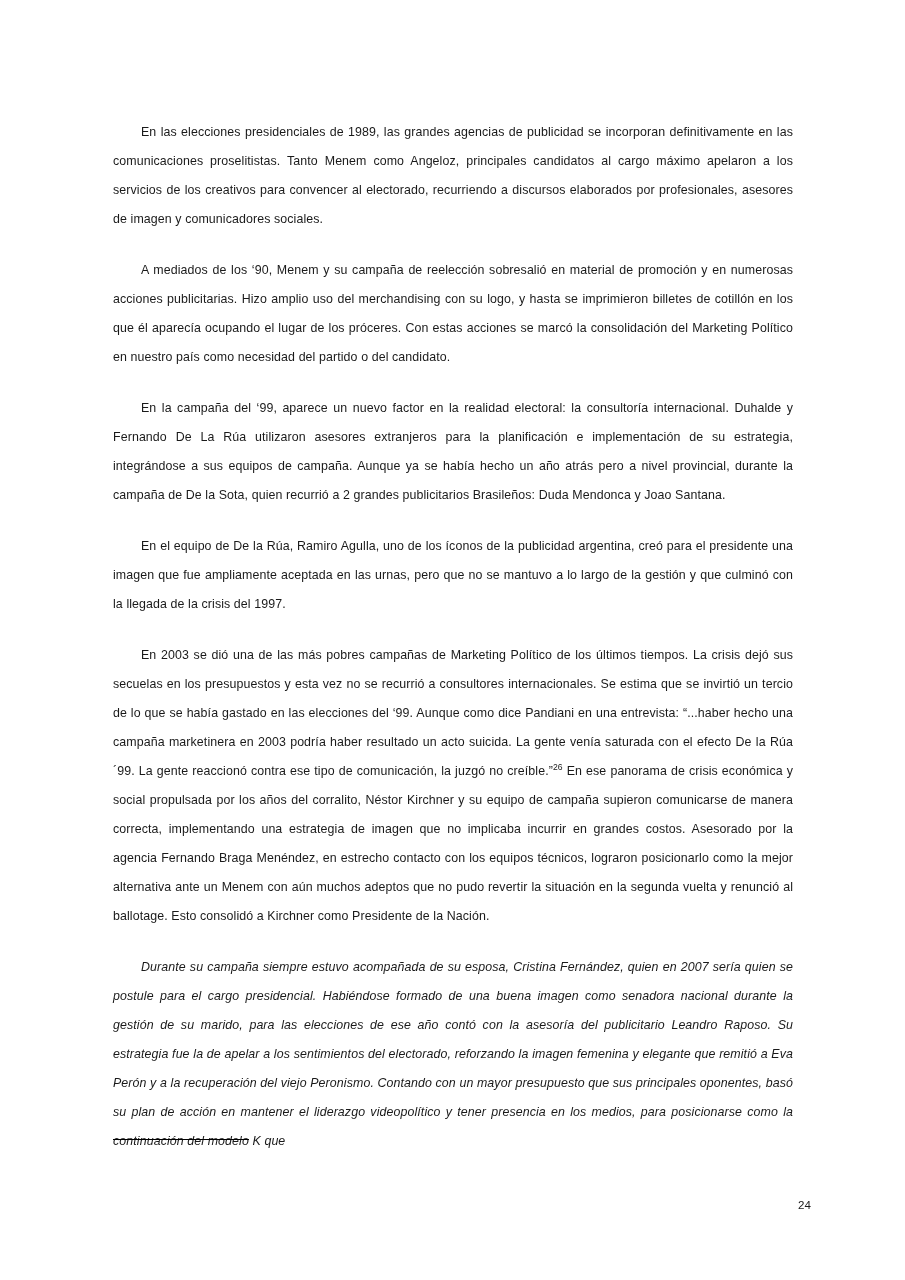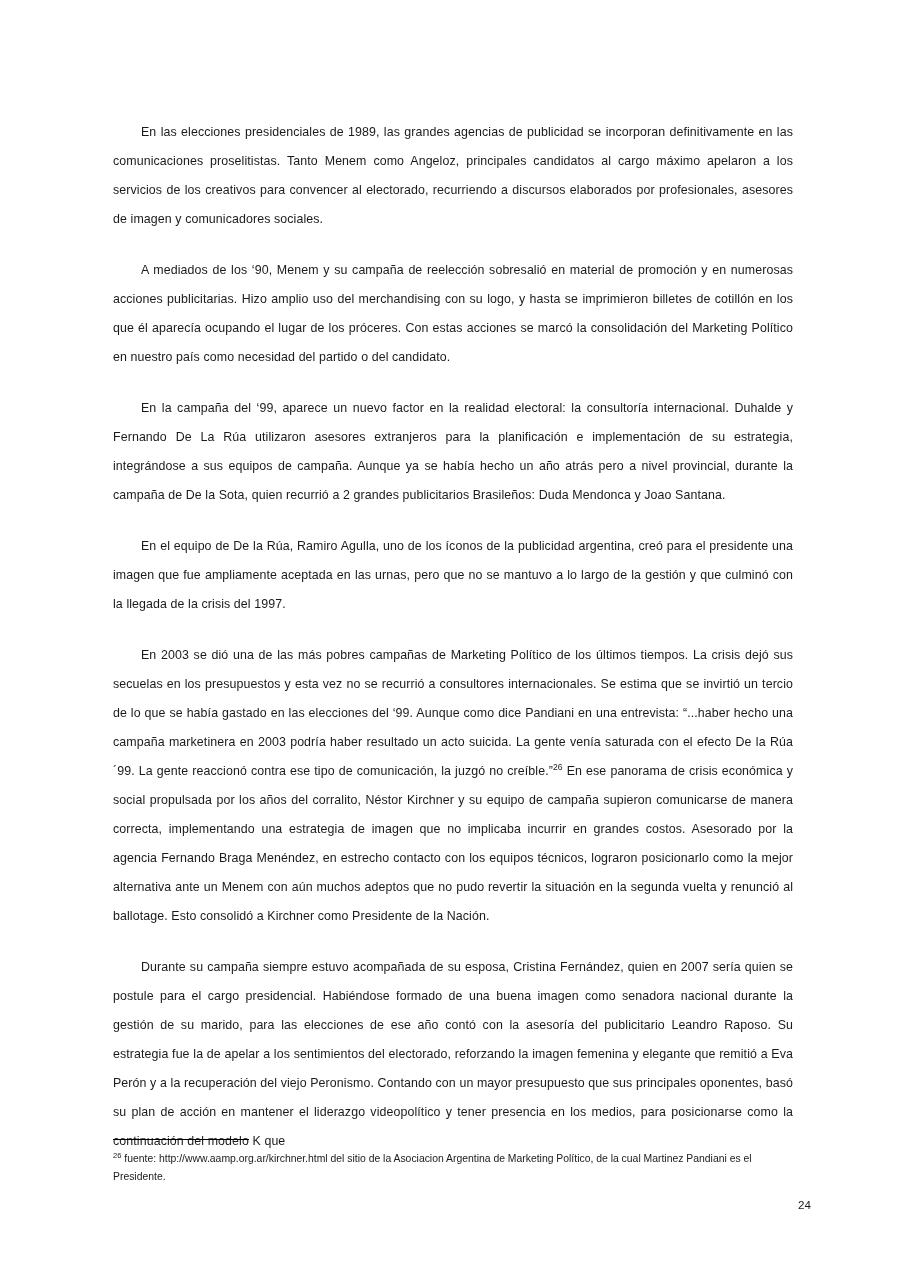--- a/index.html
+++ b/index.html
@@ -33,20 +33,21 @@
     margin: 0 0 22px 0;
     font-size: 12.4px;
     line-height: 29px;
     text-align: justify;
     text-indent: 28px;
     color: #1a1a1a;
     letter-spacing: 0.1px;
   }
   p.para:last-child {
     margin-bottom: 17px;
+    font-style: italic;
   }
   sup.fnref {
     font-size: 8.6px;
     vertical-align: super;
     line-height: 0;
   }
   .footnote-wrap {
     position: absolute;
     left: 113px;
     top: 1139px;
@@ -92,17 +93,16 @@
     <p class="para">En el equipo de De la Rúa, Ramiro Agulla, uno de los íconos de la publicidad argentina, creó para el presidente una imagen que fue ampliamente aceptada en las urnas, pero que no se mantuvo a lo largo de la gestión y que culminó con la llegada de la crisis del 1997.</p>
 
     <p class="para"><span>En 2003 se dió una de las más pobres campañas de Marketing Político de los últimos tiempos. La crisis dejó sus secuelas en los presupuestos y esta vez no se recurrió a consultores internacionales. Se estima que se invirtió un tercio de lo que se había gastado en las elecciones del ‘99. Aunque como dice Pandiani en una entrevista: “...haber hecho una campaña marketinera en 2003 podría haber resultado un acto suicida. La gente venía saturada con el efecto De la Rúa´99. La gente reaccionó contra ese tipo de comunicación, la juzgó no creíble.”</span><sup class="fnref">26</sup><span>  En ese panorama de crisis económica y social propulsada por los años del corralito, Néstor Kirchner y su equipo de campaña supieron comunicarse de manera correcta, implementando una estrategia de imagen que no implicaba incurrir en grandes costos. Asesorado por la agencia Fernando Braga Menéndez, en estrecho contacto con los equipos técnicos, lograron posicionarlo como la mejor alternativa ante un Menem con aún muchos adeptos que no pudo revertir la situación en la segunda vuelta y renunció al ballotage. Esto consolidó a Kirchner como Presidente de la Nación.</span></p>
 
     <p class="para">Durante su campaña siempre estuvo acompañada de su esposa, Cristina Fernández, quien en 2007 sería quien se postule para el cargo presidencial. Habiéndose formado de una buena imagen como senadora nacional durante la gestión de su marido, para las elecciones de ese año contó con la asesoría del publicitario Leandro Raposo. Su estrategia fue la de apelar a los sentimientos del electorado, reforzando la imagen femenina y elegante que remitió a Eva Perón y a la recuperación del viejo Peronismo. Contando con un mayor presupuesto que sus principales oponentes, basó su plan de acción en mantener el liderazgo videopolítico y tener presencia en los medios, para posicionarse como la continuación del modelo K que</p>
 
   </div>
 
   <div class="footnote-wrap">
     <div class="footnote-rule"></div>
-    <div class="footnote-text"><sup>26</sup><span> fuente: http://www.aamp.org.ar/kirchner.html del sitio de la Asociacion Argentina de Marketing Político, de la cual Martinez Pandiani es el Presidente.</span></div>
   </div>
 
   <div class="page-number">24</div>
 </div>
 
 </body></html>

